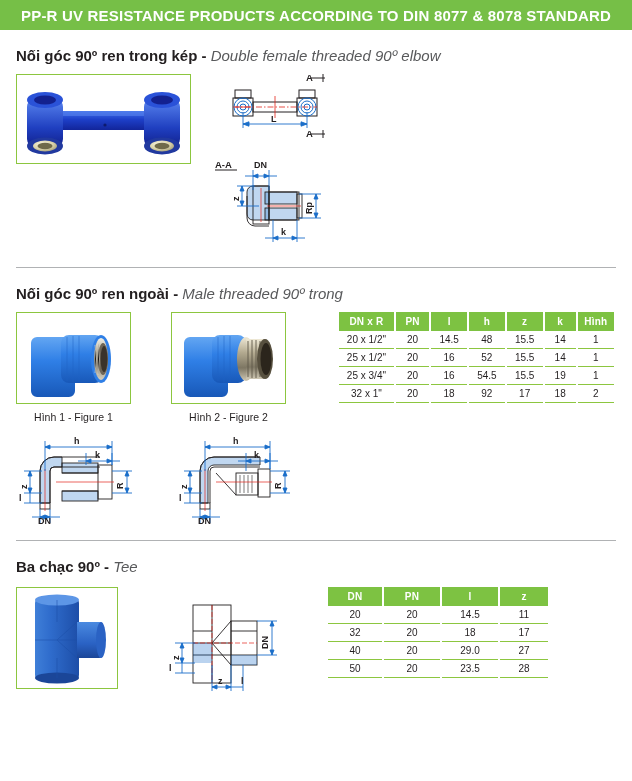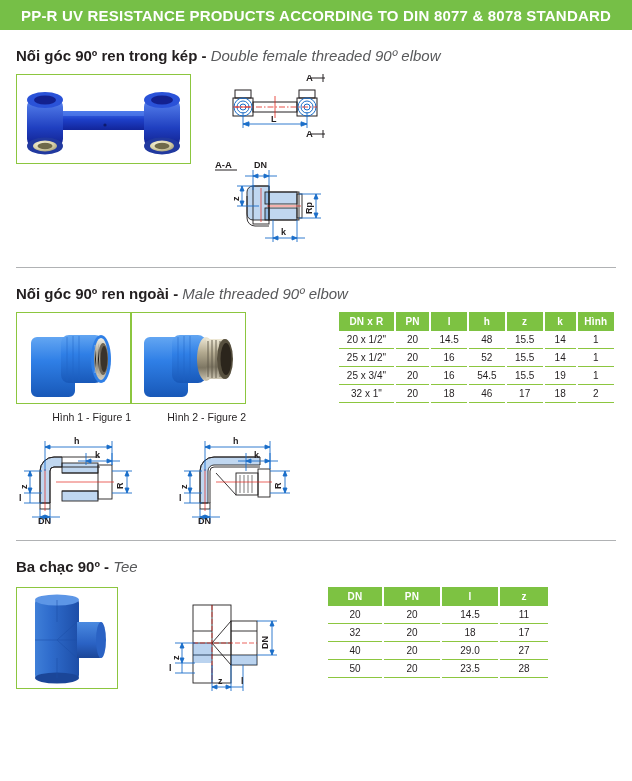--- a/index.html
+++ b/index.html
@@ -46,21 +46,21 @@
 
   
   .photo{
     border:1px solid #8cc63f;
     background:#ffffff;
     box-sizing:border-box;
     position:relative;
     overflow:hidden;
   }
   .caption{
-    text-align:right;
+    text-align:center;
     font-size:10.5px;
     color:#231f20;
     margin-top:7px;
   }
 
   
   table.spec{
     border-collapse:separate;
     border-spacing:2px 0;
     font-size:10px;
@@ -245,21 +245,21 @@
         </svg>
       </div>
 
     </div>
   </div>
 
   <div class="divider" style="margin-top:16px;"></div>
 
   <div class="section">
     <div class="sec-title">
-      <span class="vn">Nối góc 90º ren ngoài</span><span class="dash"> - </span><span class="en">Male threaded 90º elbow</span>
+      <span class="vn">Nối góc 90º ren ngoài</span><span class="dash"> - </span><span class="en">Male threaded 90º trong</span>
     </div>
 
     <div class="row" style="margin-top:6px;">
 
       <div>
         <div class="row">
           <div>
             <div class="photo" style="width:115px;height:92px;">
               <svg class="dwg" width="113" height="90" viewBox="0 0 113 90">
                 <defs>
@@ -288,21 +288,21 @@
                 <ellipse cx="87" cy="46" rx="3.4" ry="13" fill="#3a332a"></ellipse>
                 <g stroke="#efeade" stroke-width="0.7" opacity="0.8">
                   <path d="M78 32 q3 14 0 28"></path>
                   <path d="M81 30 q3 16 0 32"></path>
                 </g>
               </svg>
             </div>
             <div class="caption">Hình 1 - Figure 1</div>
           </div>
 
-          <div style="">
+          <div style="margin-left:40px;">
             <div class="photo" style="width:115px;height:92px;">
               <svg class="dwg" width="113" height="90" viewBox="0 0 113 90">
                 <defs>
                   <linearGradient id="b2b" x1="0" y1="0" x2="0" y2="1">
                     <stop offset="0%" stop-color="#63a6f2"></stop>
                     <stop offset="40%" stop-color="#2f7fe6"></stop>
                     <stop offset="100%" stop-color="#1858b8"></stop>
                   </linearGradient>
                   <linearGradient id="chr2" x1="0" y1="0" x2="0" y2="1">
                     <stop offset="0%" stop-color="#efe9d6"></stop>
@@ -516,21 +516,21 @@
               <td>16</td>
               <td>54.5</td>
               <td>15.5</td>
               <td>19</td>
               <td>1</td>
             </tr>
             <tr>
               <td>32 x 1"</td>
               <td>20</td>
               <td>18</td>
-              <td>46</td>
+              <td>92</td>
               <td>17</td>
               <td>18</td>
               <td>2</td>
             </tr>
           </tbody>
         </table>
       </div>
     </div>
   </div>
 

